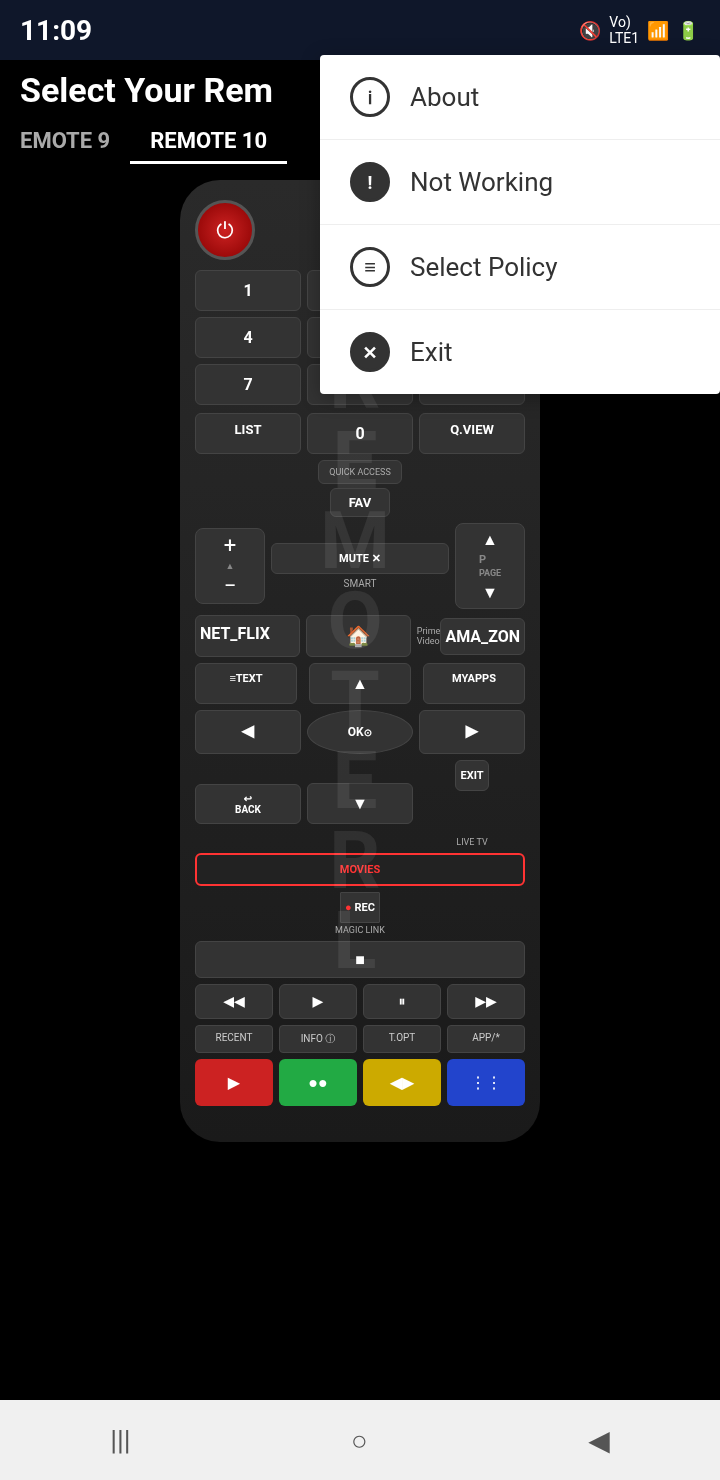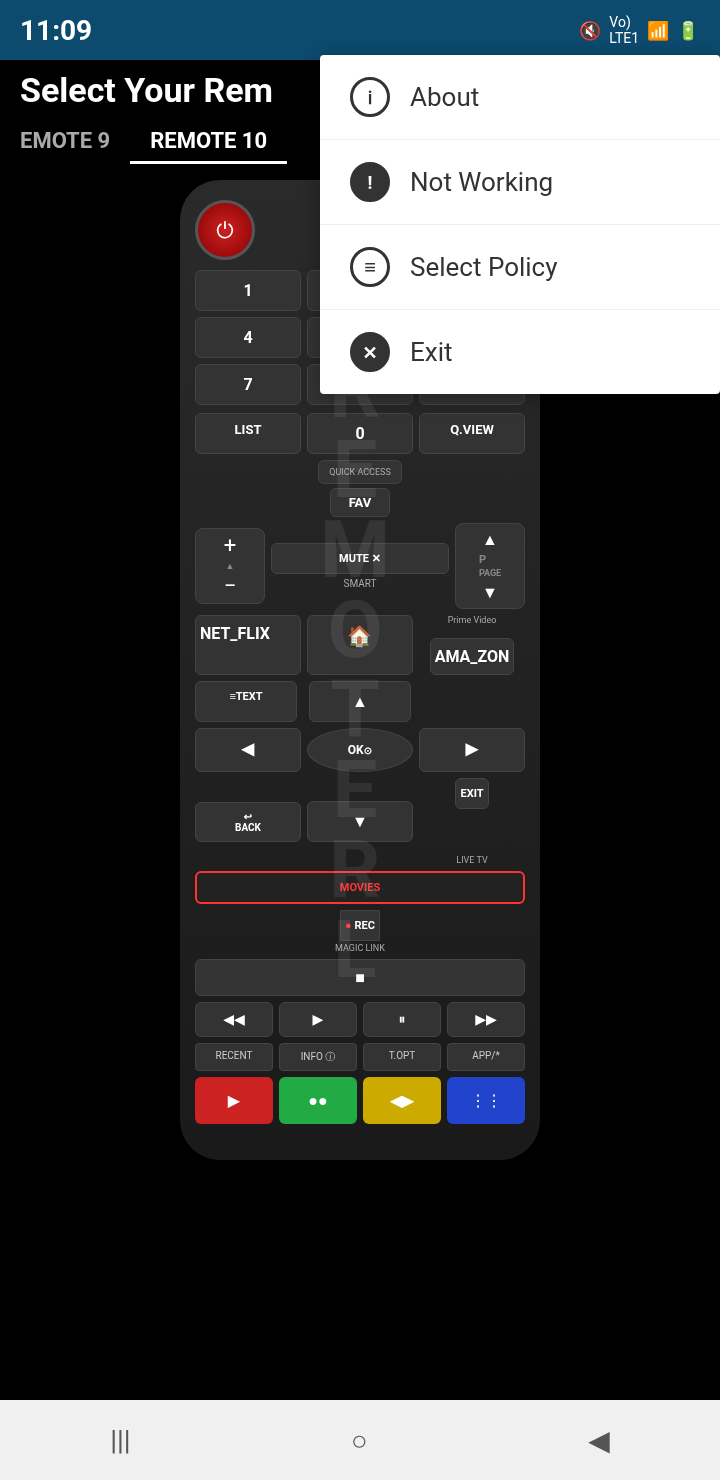--- a/index.html
+++ b/index.html
@@ -10,21 +10,21 @@
       background: #000;
       font-family: 'Roboto', Arial, sans-serif;
       overflow: hidden;
       position: relative;
     }
 
     
     .status-bar {
       width: 100%;
       height: 60px;
-      background: #0c4a6e;
+      background: #0f172a;
       display: flex;
       align-items: center;
       justify-content: space-between;
       padding: 0 20px;
       position: relative;
       z-index: 10;
     }
     .status-time {
       color: #fff;
       font-size: 28px;
@@ -514,29 +514,30 @@
       <div style="display:flex;flex-direction:column;align-items:center;background:#333;border-radius:8px;border:1px solid #444;padding:6px 4px;gap:4px;">
         <span style="color:#fff;font-size:16px;">▲</span>
         <span style="color:#888;font-size:11px;font-weight:bold;">P<br><span style="font-size:9px;">PAGE</span></span>
         <span style="color:#fff;font-size:16px;">▼</span>
       </div>
     </div>
 
     <div class="stream-row">
       <div class="stream-btn">NET_FLIX</div>
       <div class="home-btn" style="background:#333;border-radius:6px;border:1px solid #444;font-size:20px;text-align:center;padding:8px;">🏠</div>
-      <div style="display:flex;flex-direction:column;align-items:center;gap:13px;">
+      <div style="display:flex;flex-direction:row;align-items:center;gap:0;">
         <span style="color:#aaa;font-size:9px;">Prime Video</span>
         <div class="stream-btn">AMA_ZON</div>
       </div>
     </div>
 
     <div class="text-apps-row">
       <div class="remote-btn wide" style="font-size:11px;">≡TEXT</div>
       <div class="remote-btn">▲</div>
+      <div class="remote-btn wide" style="font-size:11px;">MYAPPS</div>
     </div>
 
     <div style="display:grid;grid-template-columns:1fr 1fr 1fr;gap:6px;margin:4px 0;">
       <div class="remote-btn">◀</div>
       <div class="dpad-center">OK<br><span style="font-size:10px;">⊙</span></div>
       <div class="remote-btn">▶</div>
     </div>
 
     <div class="back-exit-row">
       <div class="remote-btn wide" style="font-size:10px;">↩<br>BACK</div>

